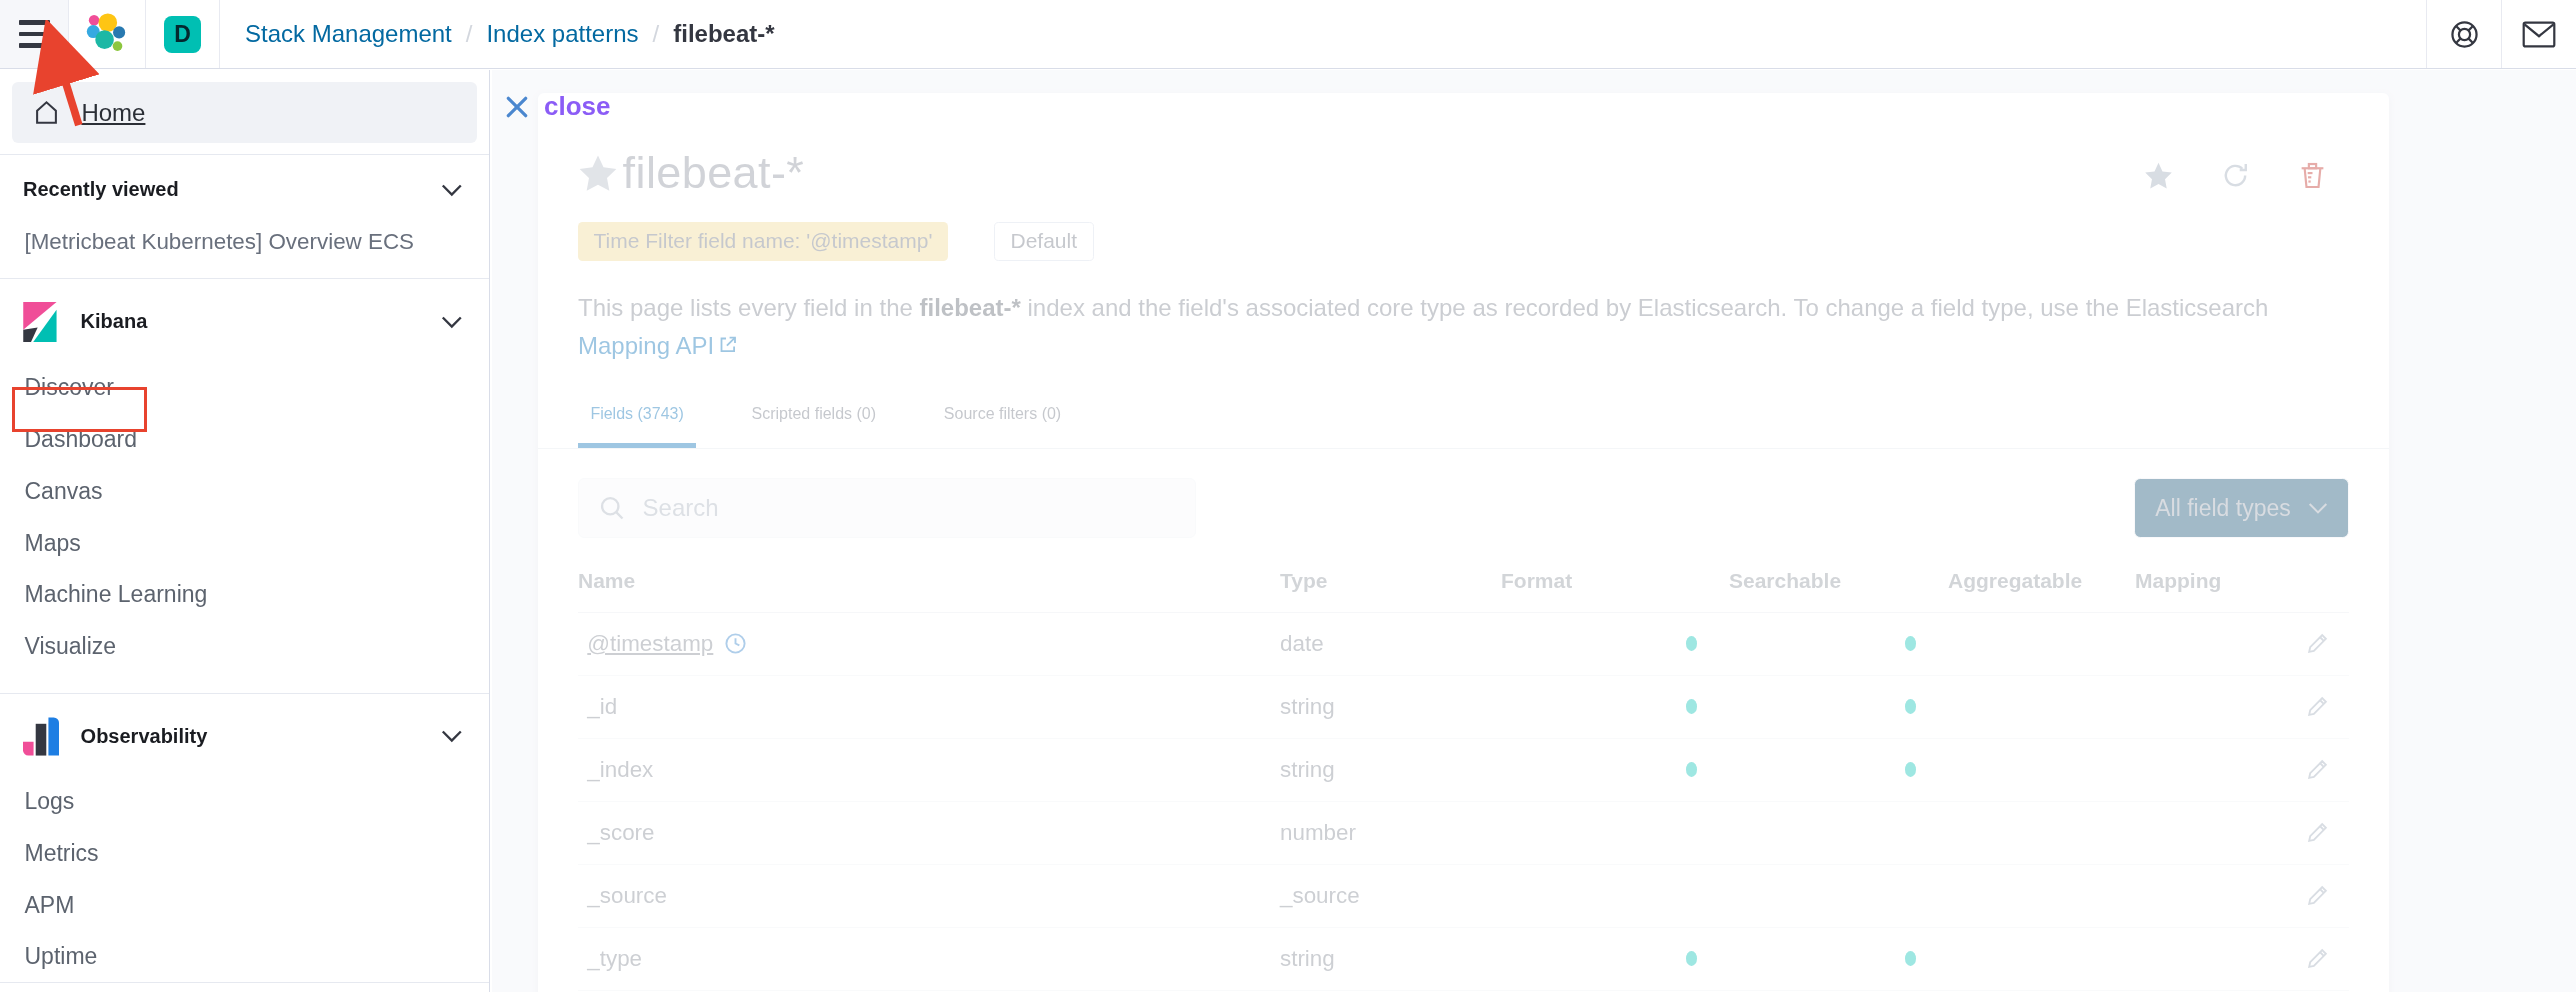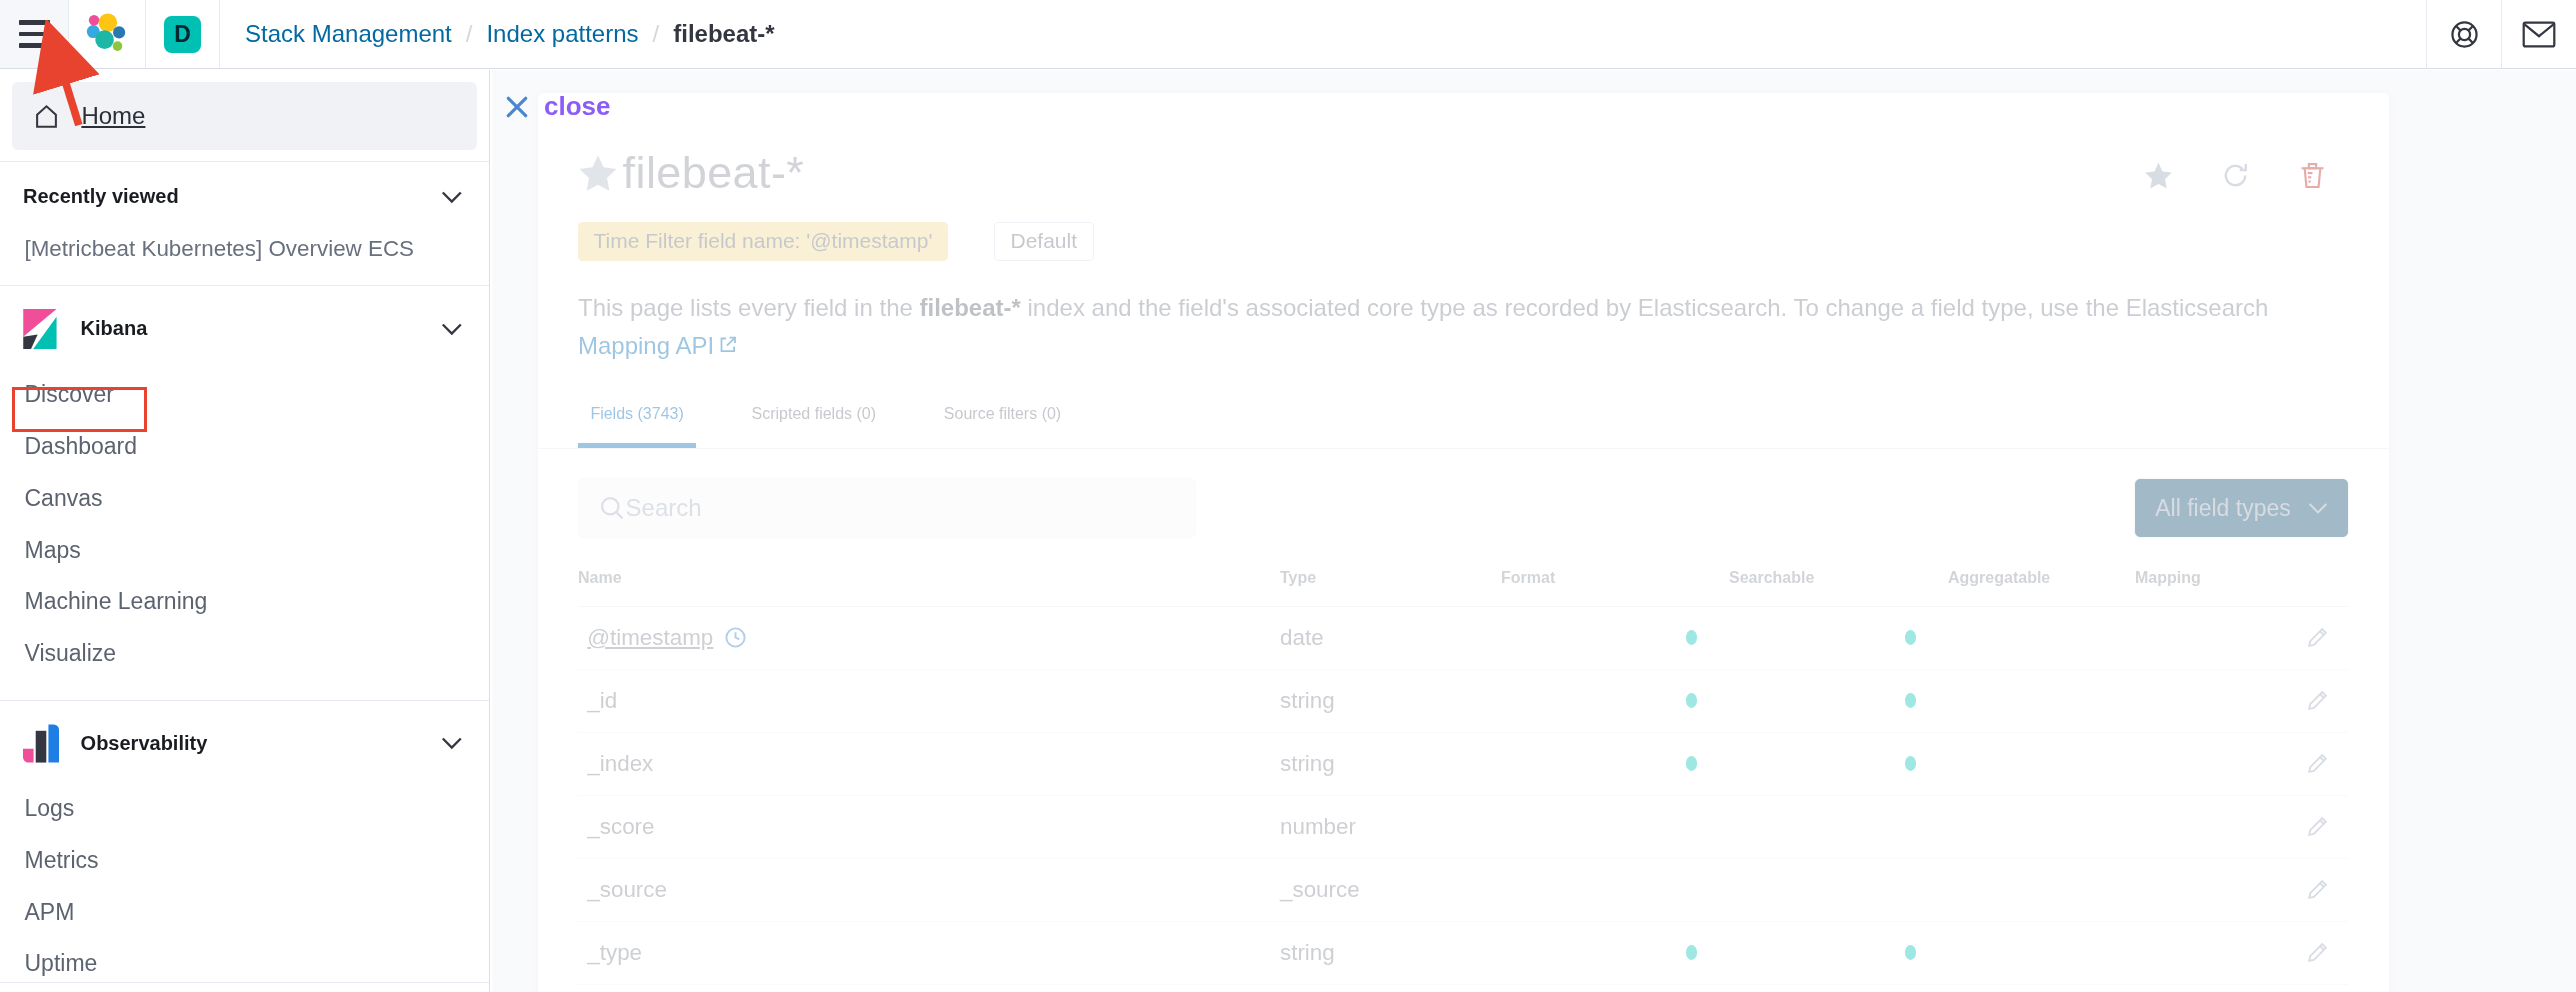--- a/index.html
+++ b/index.html
@@ -20,21 +20,21 @@
   .tb-crumbs { display:flex; align-items:center; gap:14px; padding-left:25px; font-size:24px; }
   .crumb { color:#0369a1; }
   .crumb.current { color:#343741; font-weight:600; }
   .crumb-sep { color:#d3d7de; font-size:24px; }
   .tb-right { margin-left:auto; display:flex; }
   .tb-icon-btn { width:75px; display:flex; align-items:center; justify-content:center; border-left:1.5px solid #e8eaf1; }
 
   
   .sidebar { position:absolute; left:0; top:70px; width:490px; bottom:0; background:#fff;
              border-right:1.5px solid #d9dde8; z-index:20; }
-  .home-btn { margin:12.4px 12.4px 10.8px 12.4px; height:68px; background:#f0f2f6; border-radius:6.2px;
+  .home-btn { margin:12.4px 12.4px 10.8px 12.4px; height:61px; background:#f0f2f6; border-radius:6.2px;
               display:flex; align-items:center; gap:20px; padding-left:20px; }
   .home-btn .label { font-size:24px; color:#2b2f36; text-decoration:underline; font-weight:500; }
   .side-divider { border-top:1.5px solid #e6e9f0; }
   .side-section { padding:23px 23px 20px 23px; }
   .sec-head { display:flex; align-items:center; }
   .sec-head .logo { margin-right:21.6px; }
   .sec-title { font-size:20px; font-weight:700; color:#1a1c21; }
   .sec-chevron { margin-left:auto; margin-right:3.1px; }
   .sec-items { margin-top:20px; }
   .sec-items .item { display:block; font-size:23px; color:#5c636e; padding:12.4px 0 12.4px 1.5px; }
@@ -60,31 +60,31 @@
   .desc .link { color:#006bb4; }
   .desc .ext { display:inline-block; vertical-align:-1.5px; margin-left:3.1px; }
 
   .tabs { display:flex; gap:43px; margin-top:40px; }
   .tab { font-size:16px; color:#69707d; padding:0 12.4px 20px 12.4px; }
   .tab.active { color:#006bb4; border-bottom:5.4px solid #006bb4; }
   .tabs-rule { border-top:1.5px solid #e2e6ec; margin:0 -40px; }
 
   .controls { display:flex; align-items:center; margin-top:29px; }
   .searchbox { width:618px; height:60px; background:#f6f8fa; border:1.5px solid #eef1f5; border-radius:6.2px;
-               display:flex; align-items:center; padding-left:18.6px; }
+               display:flex; align-items:center; gap:17px; padding-left:18.6px; }
   .searchbox input { border:none; outline:none; background:transparent; font-size:24px; color:#69707d; width:526px;
                      font-family:"Liberation Sans", sans-serif; }
   .searchbox input::placeholder { color:#a5aeba; }
   .select { margin-left:auto; width:215px; height:60px; background:#0c4a6e; border:1.5px solid #eef0f5; border-radius:6.2px;
             display:flex; align-items:center; justify-content:center; gap:17px; font-size:23px; color:#9aa3b0; }
 
   .table { margin-top:31px; }
   .tr { display:grid; grid-template-columns:702px 221px 228px 219px 187px 1fr 54px; align-items:center; }
   .thead { padding-bottom:18.6px; border-bottom:1.5px solid #e6e9ef; }
-  .th { font-size:16px; font-weight:700; color:#8a9099; }
+  .th { font-size:21px; font-weight:700; color:#8a9099; }
   .row { height:63px; border-bottom:1.5px solid #eef1f4; }
   .td { font-size:22.4px; color:#7b828d; display:flex; align-items:center; gap:10.8px; }
   .dot { width:10.8px; height:14.7px; border-radius:50%; background:#00bfb3; position:relative; left:-43px; }
   .td-actions { justify-self:end; margin-right:18.6px; }
 
   
   .dim-overlay { position:absolute; left:492px; top:70px; right:0; bottom:0;
                  background:rgba(255,255,255,0.62); z-index:30; }
 
   

